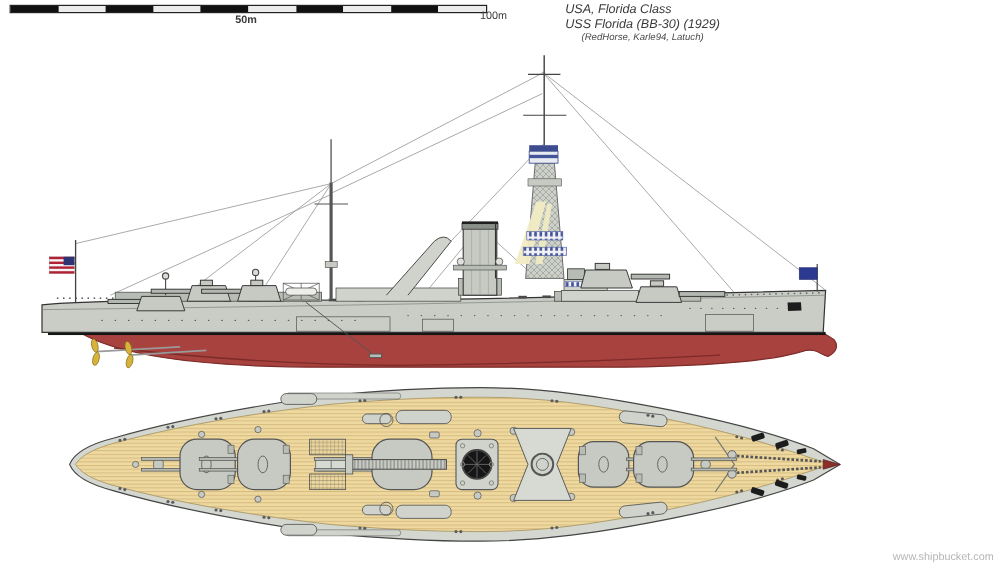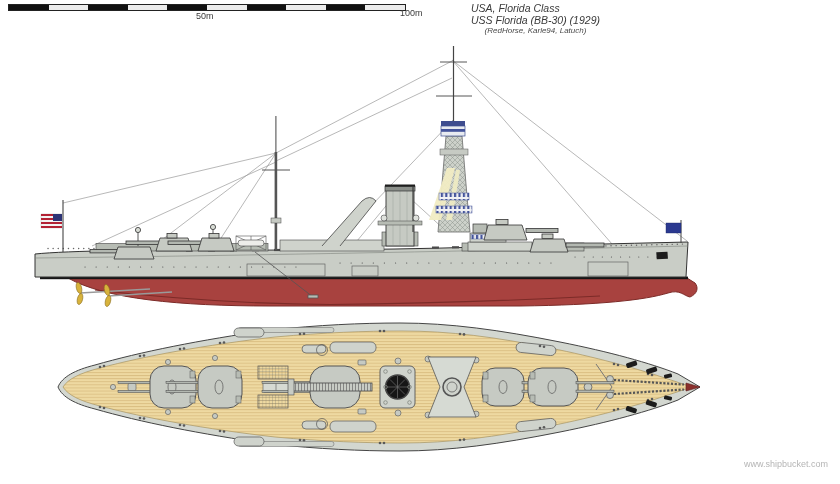--- a/index.html
+++ b/index.html
@@ -10,21 +10,21 @@
     color:var(--text-color,#3a3a3a);
   }
   .scale-bar{
     position:absolute;left:8px;top:4px;width:398px;height:7px;
     border:1px solid #222;box-sizing:border-box;display:flex;background:#fff;
   }
   .scale-bar .seg{flex:1;height:100%;}
   .scale-bar .seg.dark{background:var(--scale-dark,#111);}
   .scale-bar .seg.light{background:var(--scale-light,#ececec);}
   .scale-label{position:absolute;font-size:9px;line-height:9px;color:var(--text-color);}
-  .lbl-50{left:196px;top:12px;}
+  .lbl-50{left:196px;top:12px;font-weight:bold;}
   .lbl-100{left:400px;top:9px;}
   .title-block{position:absolute;left:471px;top:2px;font-style:italic;}
   .title-line{font-size:10.5px;line-height:12px;color:var(--text-color);}
   .credits-line{font-size:8px;line-height:10px;color:#4a4a4a;text-align:center;}
   .watermark{position:absolute;left:744px;top:459px;font-size:9px;color:var(--watermark-gray,#b5b5b5);}
   svg{position:absolute;left:0;top:0;}
 </style>
 </head>
 <body>
 

